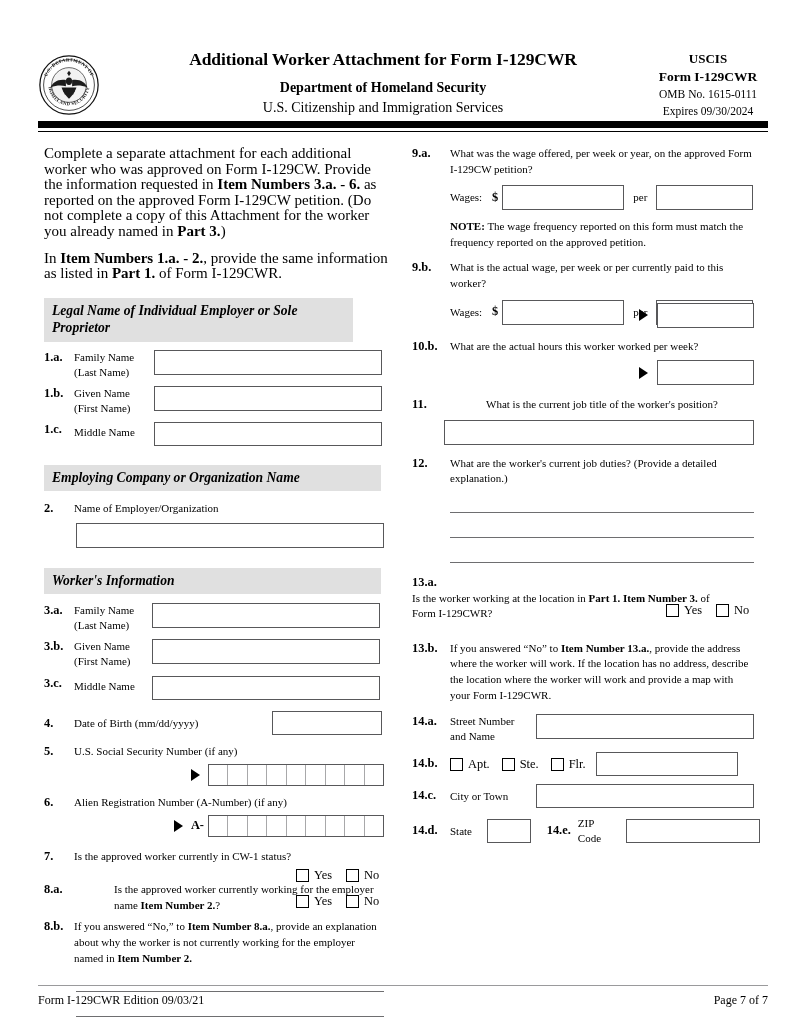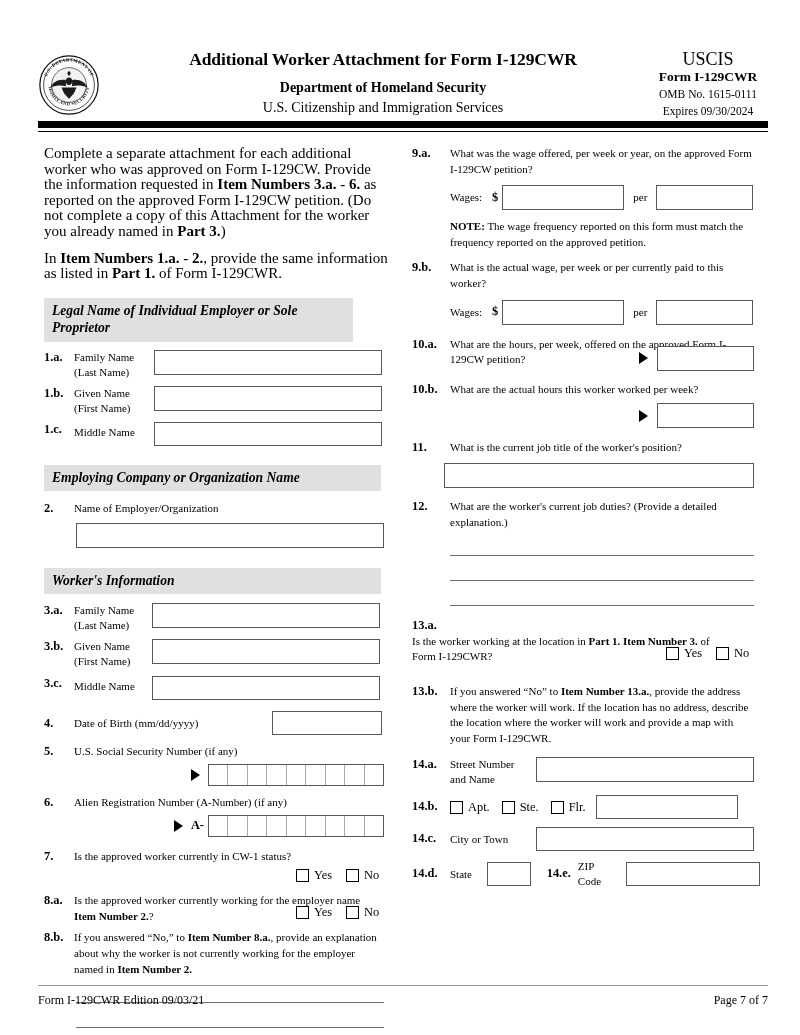--- a/index.html
+++ b/index.html
@@ -52,22 +52,22 @@
     font-size: 14px;
     line-height: 19px;
   }
   #agency-block {
     position: absolute;
     right: 0; top: 2px;
     width: 120px;
     text-align: center;
   }
   .agency-line-1 {
-    font-size: 18px;
-    font-weight: normal;
+    font-size: 13px;
+    font-weight: bold;
     line-height: 18px;
   }
   .agency-line-2 {
     font-size: 13.5px;
     font-weight: bold;
     line-height: 18px;
   }
   .agency-line-3 {
     font-size: 11.5px;
     line-height: 17px;
@@ -376,21 +376,21 @@
       <div class="num w30">7.</div>
       <div class="lbl q">Is the approved worker currently in CW-1 status?</div>
     </div>
     <div class="row" style="margin-top:5px; align-items:center; justify-content:flex-end; width:340px;">
       <div class="ckbox"></div>
       <div class="ck-lbl" style="margin:0 14px 0 5px;">Yes</div>
       <div class="ckbox"></div>
       <div class="ck-lbl" style="margin-left:5px; width:20px;">No</div>
     </div>
 
-    <div class="row" style="margin-top:11px;">
+    <div class="row" style="margin-top:0;gap:40px;">
       <div class="num w30">8.a.</div>
       <div class="lbl q" style="width:308px;">
         <span>Is the approved worker currently working for the employer name </span><b>Item Number 2.</b><span>?</span>
       </div>
     </div>
     <div class="row" style="margin-top:-18px; align-items:center; justify-content:flex-end; width:340px;">
       <div class="ckbox"></div>
       <div class="ck-lbl" style="margin:0 14px 0 5px;">Yes</div>
       <div class="ckbox"></div>
       <div class="ck-lbl" style="margin-left:5px; width:20px;">No</div>
@@ -431,39 +431,35 @@
       <div class="lbl q" style="width:302px;">What is the actual wage, per week or per currently paid to this worker?</div>
     </div>
     <div class="row" style="margin-top:8px; margin-left:38px; align-items:center;">
       <div class="lbl">Wages:</div>
       <div class="num" style="margin-left:10px;">$</div>
       <div class="box" style="width:122px; margin-left:4px; height:25px;"></div>
       <div class="lbl" style="margin-left:9px;">per</div>
       <div class="box" style="width:97px; margin-left:9px; height:25px;"></div>
     </div>
 
-    <div class="row" style="margin-top:12px;">
-      <div class="num w38">10.a.</div>
-      <div class="lbl q" style="width:302px;">What are the hours, per week, offered on the approved Form I-129CW petition?</div>
-    </div>
     <div class="row" style="margin-top:-22px; align-items:center; justify-content:flex-end; width:342px;">
       <div class="arrow"></div>
       <div class="box" style="width:97px; margin-left:9px; height:25px;"></div>
     </div>
 
     <div class="row" style="margin-top:11px;">
       <div class="num w38">10.b.</div>
       <div class="lbl q" style="width:302px;">What are the actual hours this worker worked per week?</div>
     </div>
     <div class="row" style="margin-top:6px; align-items:center; justify-content:flex-end; width:342px;">
       <div class="arrow"></div>
       <div class="box" style="width:97px; margin-left:9px; height:25px;"></div>
     </div>
 
-    <div class="row" style="margin-top:12px;">
+    <div class="row" style="margin-top:12px;gap:36px;">
       <div class="num w38">11.</div>
       <div class="lbl q" style="width:302px;">What is the current job title of the worker's position?</div>
     </div>
     <div class="box" style="width:310px; margin-left:32px; margin-top:7px; height:25px;"></div>
 
     <div class="row" style="margin-top:11px;">
       <div class="num w38">12.</div>
       <div class="lbl q" style="width:302px;">What are the worker's current job duties? (Provide a detailed explanation.)</div>
     </div>
     <div style="margin-left:38px; margin-top:25px;">

